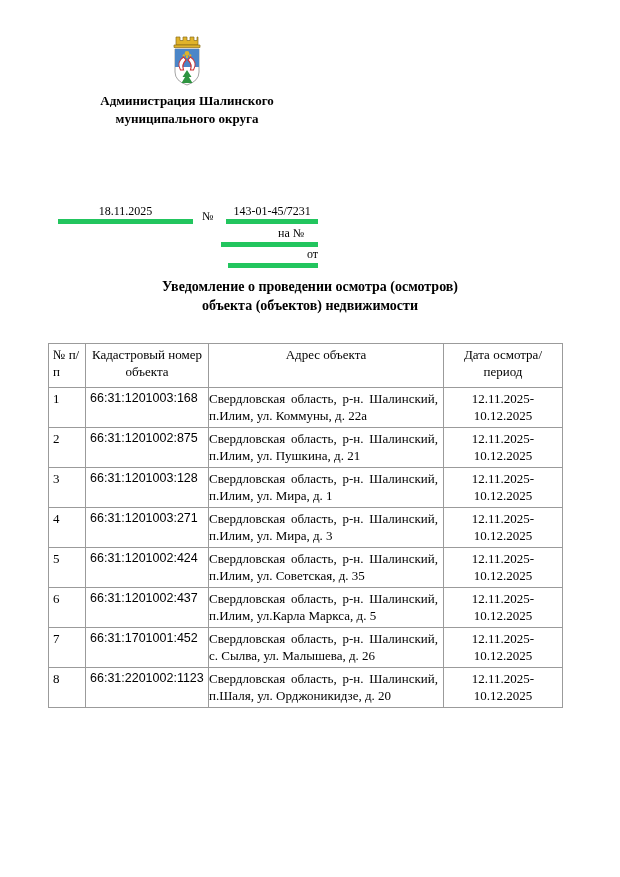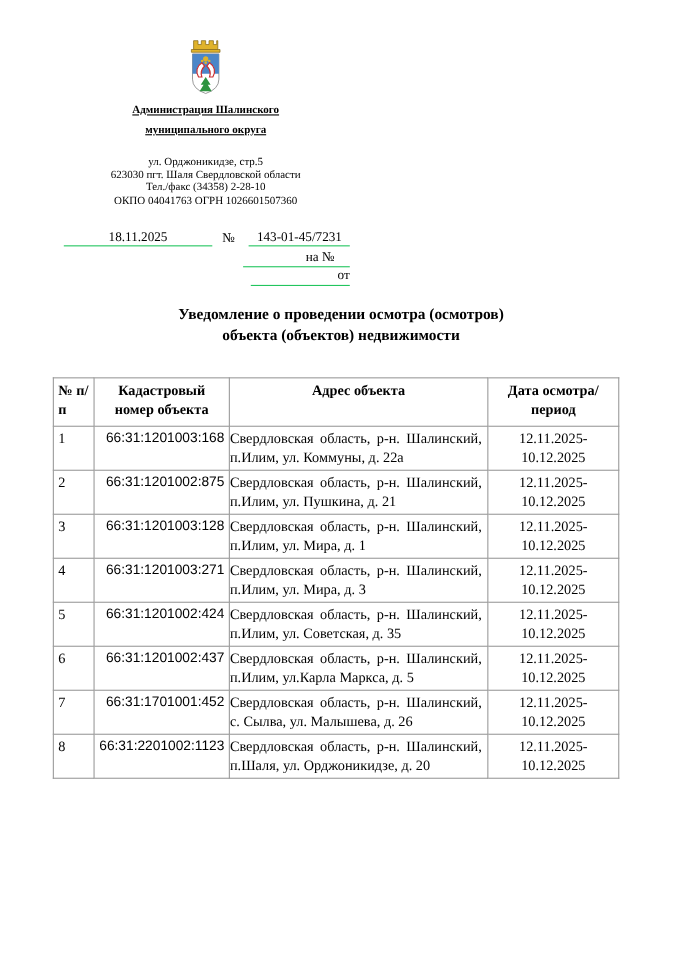--- a/index.html
+++ b/index.html
@@ -3,53 +3,53 @@
 <meta charset="utf-8">
 <style>
   html,body{margin:0;padding:0;background:#ffffff;}
   .page{
     position:relative;width:620px;height:877px;background:#ffffff;
     font-family:"Liberation Serif", serif;color:#000;overflow:hidden;
   }
   
   .org-block{position:absolute;left:40px;top:34px;width:294px;text-align:center;}
   .emblem{display:block;margin:0 auto 2px auto;}
-  .org-name{font-weight:bold;font-size:10px;line-height:18px;text-decoration:underline;}
+  .org-name{font-weight:bold;font-size:13px;line-height:18px;}
   .org-address{margin-top:14px;font-size:10px;line-height:11.5px;}
   .org-inn{margin-top:4px;font-size:10px;line-height:11.5px;}
   
   .ref-block{position:absolute;left:58px;top:204px;width:260px;font-size:12px;line-height:14px;}
   .ref-row{display:flex;align-items:flex-end;height:20px;}
   .ref-row2{margin-top:2px;flex-direction:column;}
-  .u{border-bottom:1px solid #22c55e;text-align:center;padding-bottom:1px;}
+  .u{border-bottom:5px solid #22c55e;text-align:center;padding-bottom:1px;}
   .u-date{width:137px;}
   .u-num{width:93px;margin-left:13px;}
   .lbl-no{margin-left:9px;padding-bottom:1px;}
   .lbl-nano{width:40px;text-align:left;padding-bottom:1px;}
   .u-e1{width:97px;}
   .lbl-ot{margin-left:8px;padding-bottom:1px;}
   .u-e2{width:90px;margin-left:5px;}
   
   .doc-title{
     position:absolute;left:0;top:277px;width:620px;text-align:center;
     font-weight:bold;font-size:14px;line-height:19px;
   }
   
   .doc-table{
     position:absolute;left:48px;top:343px;width:514px;
     border-collapse:collapse;font-size:13px;line-height:17px;table-layout:fixed;
   }
   .doc-table th,.doc-table td{
     border:1px solid #9b9b9b;vertical-align:top;padding:2px 4px 3px 4px;
   }
-  .doc-table th{font-weight:bold;text-align:center;}
+  .doc-table th{font-weight:normal;text-align:center;}
   .doc-table tr.hdr{height:44px;}
   th.h-num{text-align:left;}
   td.c-num{text-align:left;}
-  td.c-cad{font-family:"Liberation Sans", sans-serif;font-size:12.5px;text-align:right;}
+  td.c-cad{font-family:"Liberation Sans", sans-serif;font-size:12.5px;}
   td.c-addr{text-align:justify;padding-left:0;padding-right:5px;}
   td.c-per{text-align:center;}
 </style>
 </head>
 <body>
 
 <div class="page">
 
   <div class="org-block">
     <svg class="emblem" width="40" height="56" viewBox="0 0 40 56">
@@ -66,26 +66,20 @@
       <circle cx="20" cy="23" r="1.2" fill="#e0b32a"></circle>
 
       <path d="M13.5,36 C10.5,31 12,26 16.5,23 l2.5,3 C16,29 15,32 16.5,36 z" fill="#ffffff" stroke="#cc3032" stroke-width="1.1"></path>
       <path d="M26.5,36 C29.5,31 28,26 23.5,23 l-2.5,3 C24,29 25,32 23.5,36 z" fill="#ffffff" stroke="#cc3032" stroke-width="1.1"></path>
 
       <path d="M20,36 l4.5,7 h-2.6 l3.6,6 h-11 l3.6,-6 h-2.6 z" fill="#2e9440"></path>
     </svg>
     <div class="org-name">
       <div>Администрация Шалинского</div>
       <div>муниципального округа</div>
-    </div>
-    <div class="org-address">
-      <div>ул. Орджоникидзе, стр.5</div>
-      <div>623030 пгт. Шаля Свердловской области</div>
-      <div>Тел./факс (34358) 2-28-10</div>
-      <div>ОКПО 04041763 ОГРН 1026601507360</div>
     </div>
   </div>
 
   <div class="ref-block">
     <div class="ref-row">
       <span class="u u-date">18.11.2025</span>
       <span class="lbl-no">№</span>
       <span class="u u-num">143-01-45/7231</span>
     </div>
     <div class="ref-row ref-row2">

